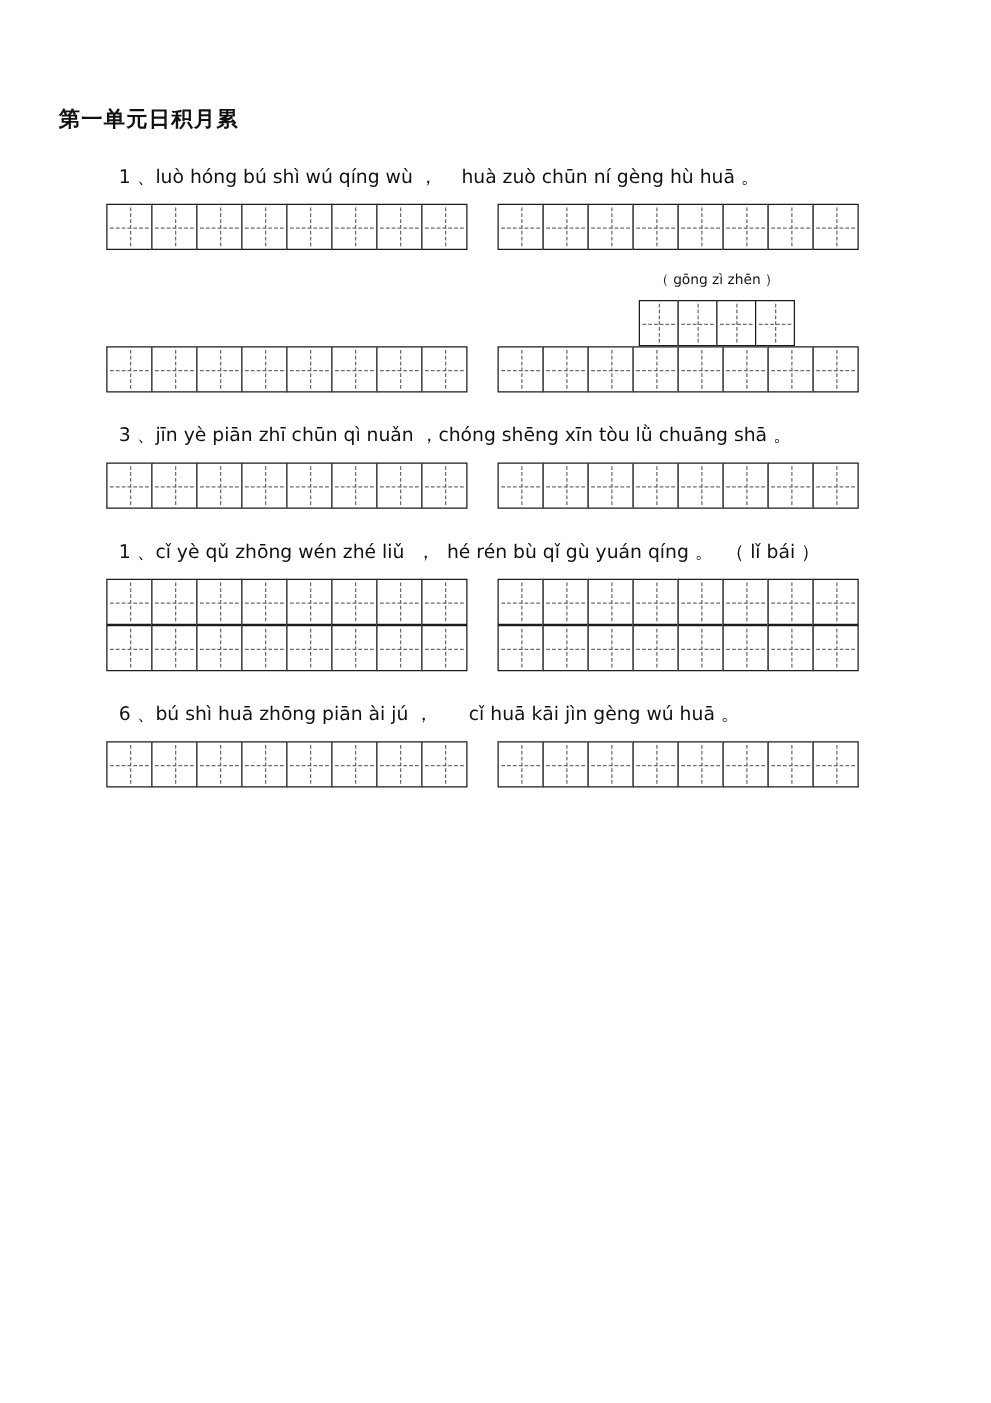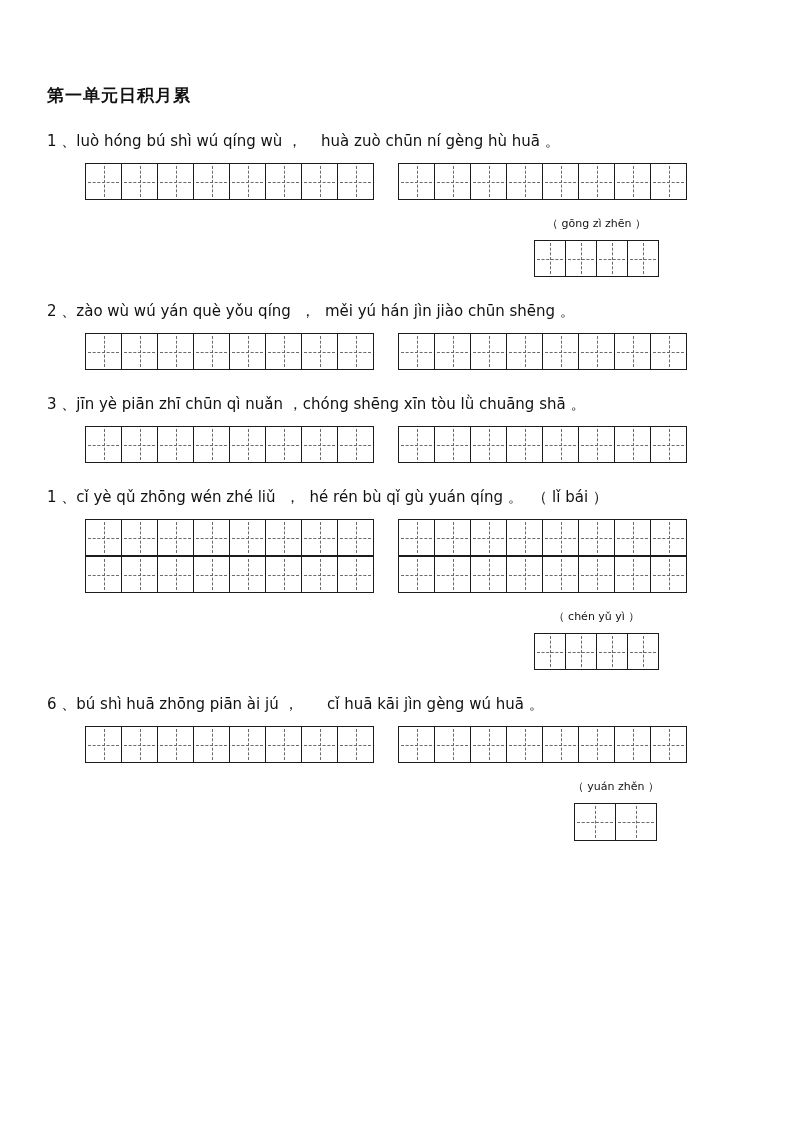--- a/index.html
+++ b/index.html
@@ -3,32 +3,33 @@
 <meta charset="utf-8">
 <style>
   * { box-sizing: border-box; margin: 0; padding: 0; }
   html, body { background: #ffffff; }
   body {
     width: 793px;
     min-height: 1122px;
     color: #111;
     font-family: "DejaVu Sans", "Liberation Sans", sans-serif;
   }
-  .page { padding: 84px 16px 40px 47px; }
+  .page { padding: 84px 39px 40px 47px; }
   .title {
     font-size: 17px;
     font-weight: 700;
     letter-spacing: 1px;
   }
   .item-text {
     font-size: 15px;
     line-height: 20px;
     white-space: pre-wrap;
     margin-top: 24px;
     margin-bottom: 12px;
+    margin-left: 48px;
   }
   .grid-row {
     display: flex;
     margin-left: 38px;
     gap: 24px;
   }
   .grid { display: flex; width: max-content; }
   .cell {
     width: 37px;
     height: 37px;
@@ -104,21 +105,20 @@
       <div class="grid author-grid">
             <span class="cell cell-sm"></span>
             <span class="cell cell-sm"></span>
             <span class="cell cell-sm"></span>
             <span class="cell cell-sm"></span>
           </div>
     </div>
   </section>
 
   <section class="item">
-    <p class="item-text">2 、zào wù wú yán què yǒu qíng  ，  měi yú hán jìn jiào chūn shēng 。</p>
     <div class="grid-row">
       <div class="grid">
             <span class="cell"></span>
             <span class="cell"></span>
             <span class="cell"></span>
             <span class="cell"></span>
             <span class="cell"></span>
             <span class="cell"></span>
             <span class="cell"></span>
             <span class="cell"></span>
@@ -205,29 +205,20 @@
             <span class="cell"></span>
             <span class="cell"></span>
             <span class="cell"></span>
             <span class="cell"></span>
             <span class="cell"></span>
             <span class="cell"></span>
             <span class="cell"></span>
             <span class="cell"></span>
           </div>
     </div>
-    <div class="author-block">
-      <div class="author-label">（ chén yǔ yì ）</div>
-      <div class="grid author-grid">
-            <span class="cell cell-sm"></span>
-            <span class="cell cell-sm"></span>
-            <span class="cell cell-sm"></span>
-            <span class="cell cell-sm"></span>
-          </div>
-    </div>
   </section>
 
   <section class="item">
     <p class="item-text">6 、bú shì huā zhōng piān ài jú ，      cǐ huā kāi jìn gèng wú huā 。</p>
     <div class="grid-row">
       <div class="grid">
             <span class="cell"></span>
             <span class="cell"></span>
             <span class="cell"></span>
             <span class="cell"></span>
@@ -238,24 +229,17 @@
           </div>
       <div class="grid">
             <span class="cell"></span>
             <span class="cell"></span>
             <span class="cell"></span>
             <span class="cell"></span>
             <span class="cell"></span>
             <span class="cell"></span>
             <span class="cell"></span>
             <span class="cell"></span>
-          </div>
-    </div>
-    <div class="author-block">
-      <div class="author-label">（ yuán zhěn ）</div>
-      <div class="grid author-grid">
-            <span class="cell cell-2"></span>
-            <span class="cell cell-2"></span>
           </div>
     </div>
   </section>
 </div>
 </div>
 
 </body></html>

